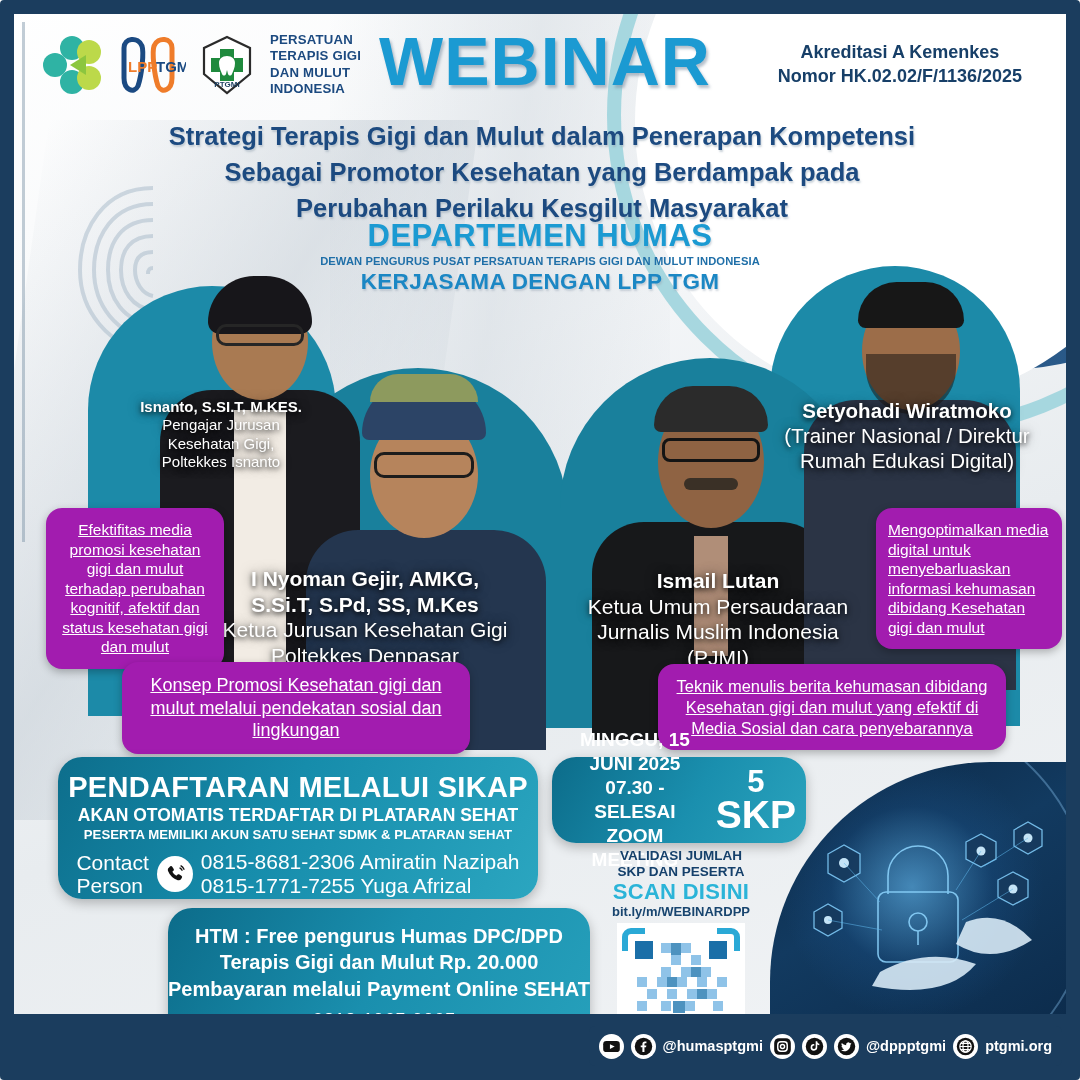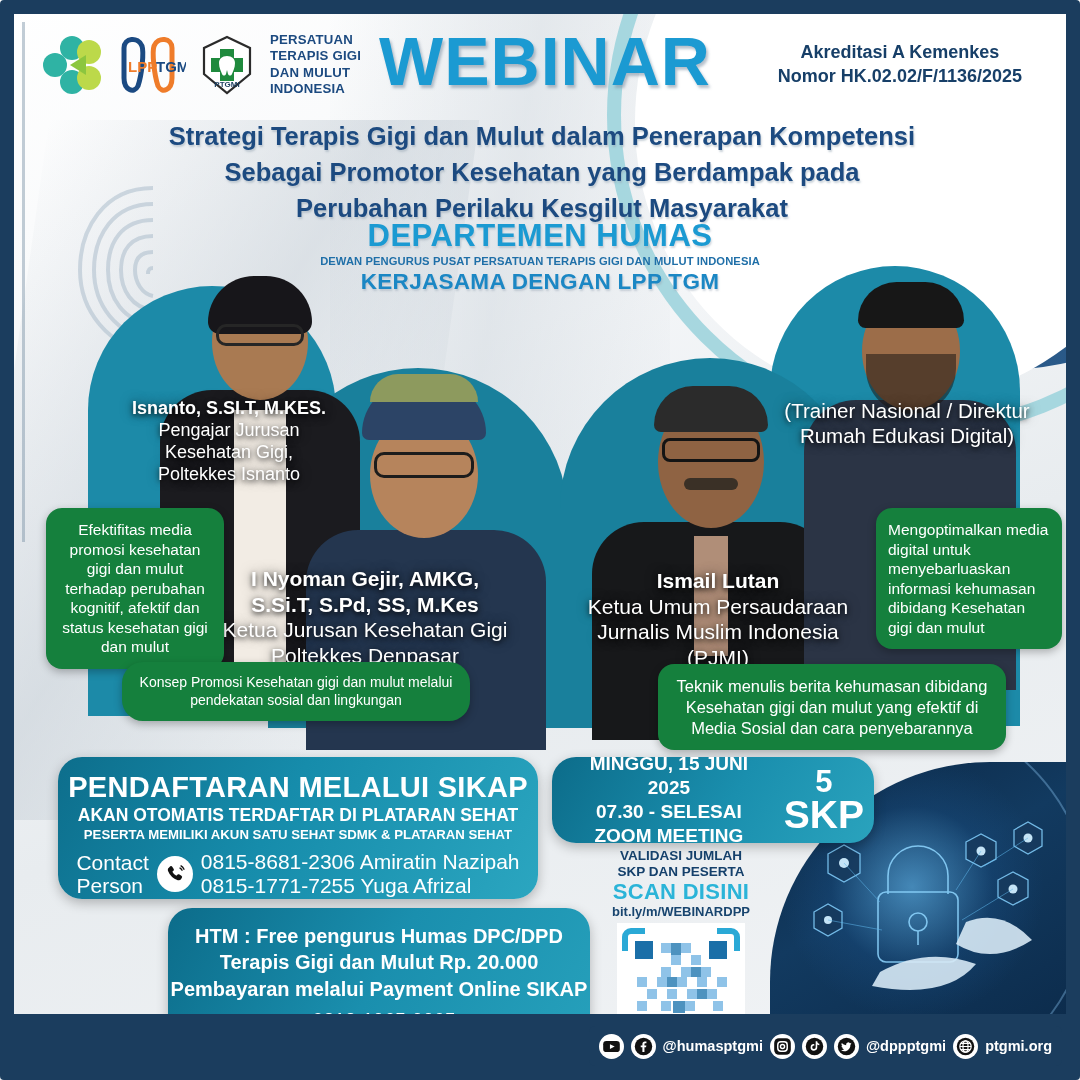--- a/index.html
+++ b/index.html
@@ -208,26 +208,27 @@
     text-align: center;
     color: #ffffff;
     text-shadow: 0 2px 5px rgba(0,0,0,0.75), 0 0 12px rgba(0,0,0,0.5);
     line-height: 1.22;
     z-index: 22;
   }
   .spk-name .nm { font-weight: bold; }
 
   .caption {
     position: absolute;
-    background: #15803d;
+    background: #a21caf;
     border-radius: 16px;
     color: #ffffff;
     line-height: 1.26;
     z-index: 24;
     box-shadow: 0 3px 9px rgba(0,0,0,0.28);
+    text-decoration: underline;
   }
 
   
   .panel {
     position: absolute;
     border-radius: 24px;
     color: #ffffff;
     z-index: 25;
     box-shadow: 0 4px 12px rgba(0,0,0,0.25);
   }
@@ -244,21 +245,21 @@
   .pd-l3 { font-size: 13.2px; font-weight: bold; margin-top: 1px; }
   .pd-contact {
     display: flex; align-items: center; justify-content: center;
     gap: 8px; margin-top: 8px;
   }
   .pd-cp { font-size: 21px; line-height: 1.12; text-align: left; }
   .pd-nums { font-size: 21px; line-height: 1.15; text-align: left; }
 
   .datebox {
     left: 552px; top: 757px;
-    width: 322px; height: 86px;
+    width: 254px; height: 86px;
     background: linear-gradient(120deg, #0c6c8a 0%, #1a8fae 55%, #2aa3bd 100%);
     display: flex; align-items: center; justify-content: center;
     padding: 0 10px 0 14px;
     gap: 12px;
   }
   .db-left { text-align: center; font-size: 19px; font-weight: bold; line-height: 1.26; }
   .db-skp { text-align: center; line-height: 0.95; }
   .db-skp .n { font-size: 31px; font-weight: bold; display:block; }
   .db-skp .s { font-size: 39px; font-weight: bold; display:block; }
 
@@ -469,21 +470,21 @@
       <div style="position:absolute; left:98px; top:128px; width:54px; height:12px; background:#3a3026; border-radius:6px;"></div>
     </div>
 
     <div class="person" style="left:800px; top:0px; width:220px; height:440px;">
       <div class="p-body" style="left:4px; top:150px; width:212px; height:290px; background:#2b3445;"></div>
       <div class="p-head" style="left:62px; top:42px; width:98px; height:118px; background:#9c6d49;"></div>
       <div style="position:absolute; left:58px; top:32px; width:106px; height:46px; background:#171717; border-radius:52px 52px 10px 10px;"></div>
       <div style="position:absolute; left:66px; top:104px; width:90px; height:60px; background:rgba(30,24,20,0.55); border-radius:0 0 46px 46px;"></div>
     </div>
 
-    <div class="spk-name" style="left:84px; top:148px; width:290px; font-size:18px;">
+    <div class="spk-name" style="left:76px; top:148px; width:290px; font-size:15px;">
       <div class="nm">Isnanto, S.SI.T, M.KES.</div>
       <div>Pengajar Jurusan</div>
       <div>Kesehatan Gigi,</div>
       <div>Poltekkes Isnanto</div>
     </div>
 
     <div class="spk-name" style="left:212px; top:316px; width:306px; font-size:21px;">
       <div class="nm">I Nyoman Gejir, AMKG,</div>
       <div class="nm">S.Si.T, S.Pd, SS, M.Kes</div>
       <div>Ketua Jurusan Kesehatan Gigi</div>
@@ -491,27 +492,28 @@
     </div>
 
     <div class="spk-name" style="left:558px; top:318px; width:320px; font-size:21px;">
       <div class="nm">Ismail Lutan</div>
       <div>Ketua Umum Persaudaraan</div>
       <div>Jurnalis Muslim Indonesia</div>
       <div>(PJMI)</div>
     </div>
 
     <div class="spk-name" style="left:752px; top:148px; width:310px; font-size:20.5px;">
+      <div class="nm">Setyohadi Wiratmoko</div>
       <div>(Trainer Nasional / Direktur</div>
       <div>Rumah Edukasi Digital)</div>
     </div>
 
     <div class="caption" style="left:46px; top:258px; width:178px; padding:12px 10px; font-size:15.5px; text-align:center;">Efektifitas media promosi kesehatan gigi dan mulut terhadap perubahan kognitif, afektif dan status kesehatan gigi dan mulut</div>
 
-    <div class="caption" style="left:122px; top:412px; width:348px; padding:12px 14px; font-size:14px; text-align:center;border-radius:21px;">Konsep Promosi Kesehatan gigi dan mulut melalui pendekatan sosial dan lingkungan</div>
+    <div class="caption" style="left:122px; top:412px; width:348px; padding:12px 14px; font-size:18px; text-align:center;">Konsep Promosi Kesehatan gigi dan mulut melalui pendekatan sosial dan lingkungan</div>
 
     <div class="caption" style="left:658px; top:414px; width:348px; padding:12px 14px; font-size:16.5px; text-align:center;">Teknik menulis berita kehumasan dibidang Kesehatan gigi dan mulut yang efektif di Media Sosial dan cara penyebarannya</div>
 
     <div class="caption" style="left:876px; top:258px; width:186px; padding:12px 12px; font-size:15.5px; text-align:left;">Mengoptimalkan media digital untuk menyebarluaskan informasi kehumasan dibidang Kesehatan gigi dan mulut</div>
   </div>
 
   <div class="tech">
     <div class="tech-arc"></div>
     <svg viewBox="0 0 296 272" style="position:absolute;inset:0;width:100%;height:100%;">
       <g fill="none" stroke="#8fd6ff" stroke-width="1.6" opacity="0.85">
@@ -634,21 +636,21 @@
           <rect x="28" y="39" width="6" height="6"></rect>
             <rect x="30" y="46" width="6" height="5"></rect>
         </g>
       </svg>
     </div>
   </div>
 
   <div class="panel htm">
     <div class="htm-l">HTM : Free pengurus Humas DPC/DPD</div>
     <div class="htm-l">Terapis Gigi dan Mulut Rp. 20.000</div>
-    <div class="htm-l">Pembayaran melalui Payment Online SIKAP</div>
+    <div class="htm-l">Pembayaran melalui Payment Online SEHAT</div>
     <div class="htm-contact">
       <div class="phone-ic">
         <svg viewBox="0 0 24 24" width="22" height="22">
           <path d="M6.8 3.5 a1.6 1.6 0 0 1 2.2 .5 l1.6 2.6 a1.5 1.5 0 0 1 -.3 1.9 l-1.2 1 a10 10 0 0 0 4.4 4.4 l1-1.2 a1.5 1.5 0 0 1 1.9-.3 l2.6 1.6 a1.6 1.6 0 0 1 .5 2.2 l-1 1.6 c-.7 1.1-2.2 1.4-3.5 .9 A17 17 0 0 1 4.4 8.8 c-.5-1.3-.2-2.8 .9-3.5 z" fill="#111"></path>
           <path d="M17.5 5.5 a6 6 0 0 1 2.2 2.4 M18.6 3.2 a9 9 0 0 1 3.2 3.6" stroke="#111" stroke-width="1.5" fill="none" stroke-linecap="round"></path>
         </svg>
       </div>
       <div class="htm-nums">
         <div>0812-1965-9905</div>
         <div>Mustanginah, AMKG</div>

